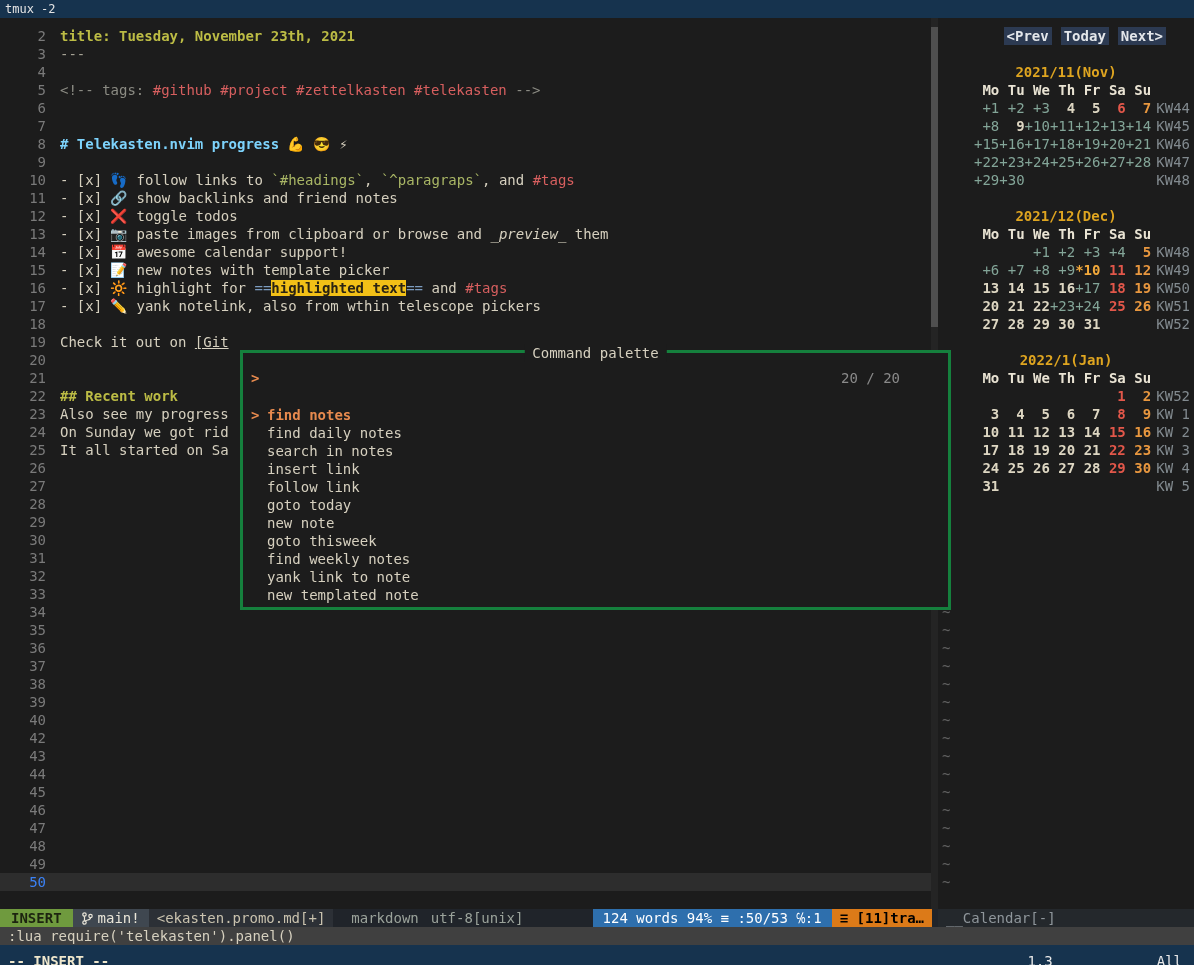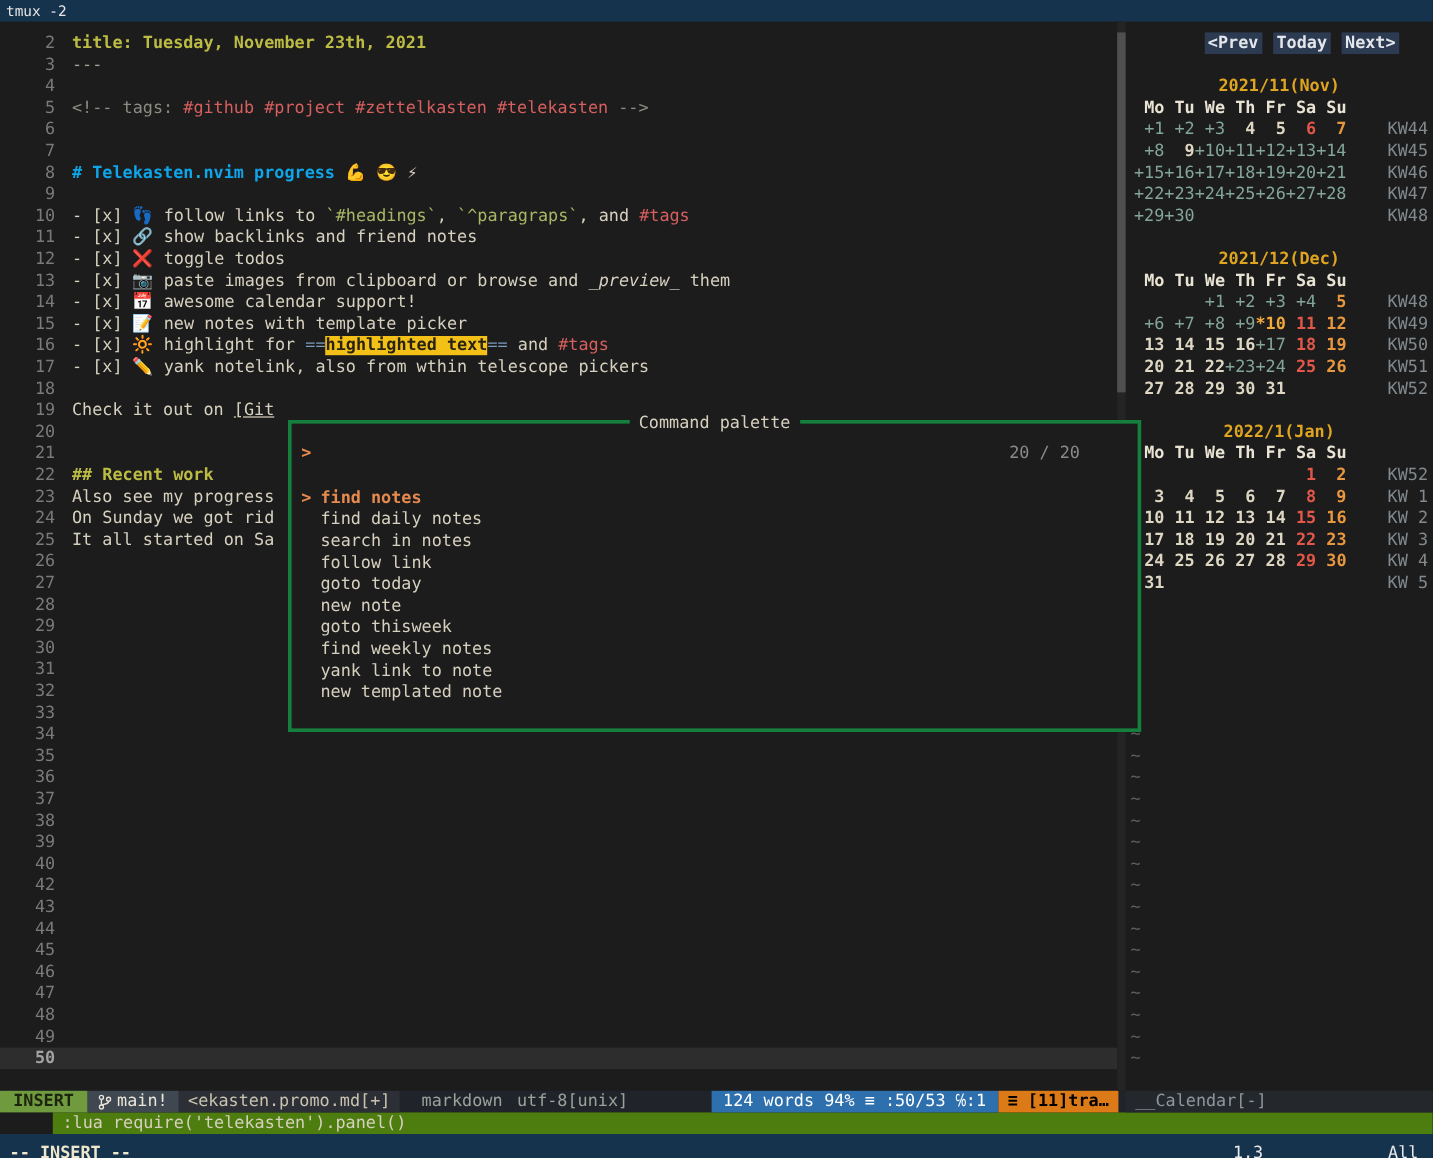--- a/index.html
+++ b/index.html
@@ -10,45 +10,45 @@
   }
   
   .titlebar{height:18px;background:#16334e;color:#e4e4e4;font-size:12px;
     display:flex;padding-left:5px;}
   
   .workspace{height:891px;display:flex;position:relative;}
   .editor{width:931px;padding-top:9px;box-sizing:border-box;overflow:hidden;}
   .ed-row{display:flex;height:18px;white-space:pre;}
   .ed-row.cursorline{background:#2d2d2d;}
   .lnum{width:46px;flex:none;text-align:right;color:#7a7a7a;}
-  .cursorline .lnum{color:#a3a3a3;font-weight:bold;}
+  .cursorline .lnum{color:#3b82f6;font-weight:normal;}
   .ltxt{margin-left:14px;white-space:pre;}
   .seg-base{color:#d6d0bf;}
   .seg-title{color:#bcbc45;font-weight:bold;}
   .seg-dash{color:#a5a294;}
   .seg-comment{color:#8b8b83;}
   .seg-tag{color:#d75f5f;}
-  .seg-h1{color:#0ea5e9;font-weight:bold;}
+  .seg-h1{color:#7dd3fc;font-weight:bold;}
   .seg-h2{color:#bcbc45;font-weight:bold;}
   .seg-code{color:#a9b665;}
   .seg-italic{font-style:italic;color:#d6d0bf;}
   .seg-link{color:#d6d0bf;text-decoration:underline;}
   .seg-hlmark{color:#7b9bbf;}
   .seg-hl{background:#f2c017;color:#2a2313;font-weight:bold;}
   .seg-emoji{color:#d6d0bf;}
   
   .separator{width:7px;background:#242424;position:relative;}
   .scrollthumb{position:absolute;left:0;top:9px;width:7px;height:300px;background:#4f4f4f;}
   
   .calendar{flex:1;padding-top:9px;box-sizing:border-box;overflow:hidden;}
   .cal-nav{height:18px;display:flex;justify-content:flex-end;gap:9px;padding-right:28px;}
   .cal-btn{background:#2c3a52;color:#e3e6ea;padding:0 3px;font-weight:bold;}
   .cal-spacer{height:18px;}
   .cal-month-title{height:18px;text-align:center;color:#dfa520;font-weight:bold;}
-  .cal-row{display:flex;height:18px;padding-left:7px;}
+  .cal-row{display:flex;height:18px;padding-left:36px;}
   .cal-cell{width:25.3px;flex:none;text-align:right;white-space:pre;}
   .cal-cell.hd{color:#e9e3d3;font-weight:bold;}
   .cal-cell.p{color:#83a598;}
   .cal-cell.d{color:#ddd6c2;font-weight:bold;}
   .cal-cell.sa{color:#e2574a;font-weight:bold;}
   .cal-cell.su{color:#e8973f;font-weight:bold;}
   .cal-cell.today{color:#f2a93b;font-weight:bold;}
   .cal-cell.blank{color:transparent;}
   .cal-kw{margin-left:auto;padding-right:4px;color:#828a8f;}
   .cal-tilde{height:18px;padding-left:4px;color:#5f5f5f;}
@@ -71,21 +71,21 @@
   .sl-mode{background:#6f9a3e;color:#1d2410;font-weight:bold;padding:0 11px;}
   .sl-branch{background:#3f4750;color:#e9e5d8;padding:0 9px;gap:5px;}
   .sl-file{background:#2c3036;color:#c9c2ae;padding:0 8px;}
   .sl-ft{color:#9aa29a;margin-left:18px;}
   .sl-enc{color:#9aa29a;margin-left:12px;}
   .sl-spacer{flex:1;}
   .sl-stats{background:#2e6fad;color:#ffffff;padding:0 10px;}
   .sl-buf{background:#dc7a18;color:#000000;font-weight:bold;padding:0 8px;margin-right:6px;}
   .sl-cal{background:#24282c;color:#8f969b;width:256px;flex:none;padding-left:8px;box-sizing:border-box;}
   
-  .cmdline{height:18px;background:#4d7c0f;color:#d6d0bf;padding-left:8px;white-space:pre;margin-left:44px;}
+  .cmdline{height:18px;background:#404040;color:#d6d0bf;padding-left:8px;white-space:pre;}
   .bottombar{height:32px;background:#16334e;display:flex;align-items:center;white-space:pre;}
   .bb-mode{padding-left:8px;font-weight:bold;color:#efe7cc;}
   .bb-pos{margin-left:auto;color:#e8e8e8;}
   .bb-all{margin-left:104px;margin-right:12px;color:#e8e8e8;}
 </style>
 </head>
 <body>
 
 <div class="titlebar">
   <span>tmux  -2</span>
@@ -386,20 +386,24 @@
         <div class="pp-item">
           <span class="pp-sel-prefix"></span>
           <span class="pp-item-label">find daily notes</span>
         </div>
         <div class="pp-item">
           <span class="pp-sel-prefix"></span>
           <span class="pp-item-label">search in notes</span>
         </div>
         <div class="pp-item">
           <span class="pp-sel-prefix"></span>
+          <span class="pp-item-label">insert link</span>
+        </div>
+        <div class="pp-item">
+          <span class="pp-sel-prefix"></span>
           <span class="pp-item-label">follow link</span>
         </div>
         <div class="pp-item">
           <span class="pp-sel-prefix"></span>
           <span class="pp-item-label">goto today</span>
         </div>
         <div class="pp-item">
           <span class="pp-sel-prefix"></span>
           <span class="pp-item-label">new note</span>
         </div>

